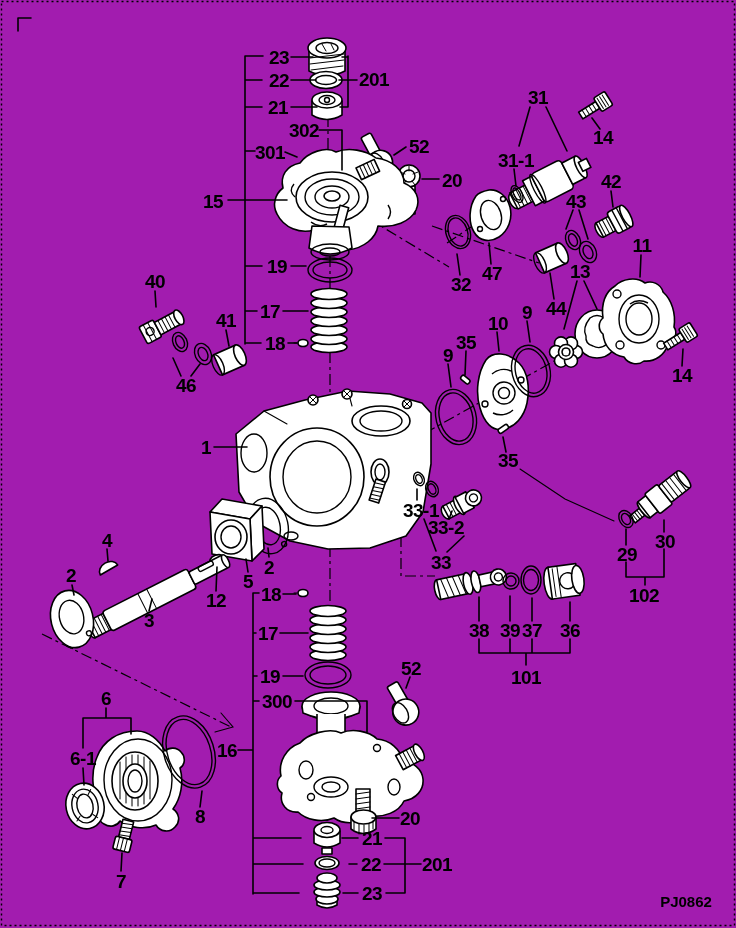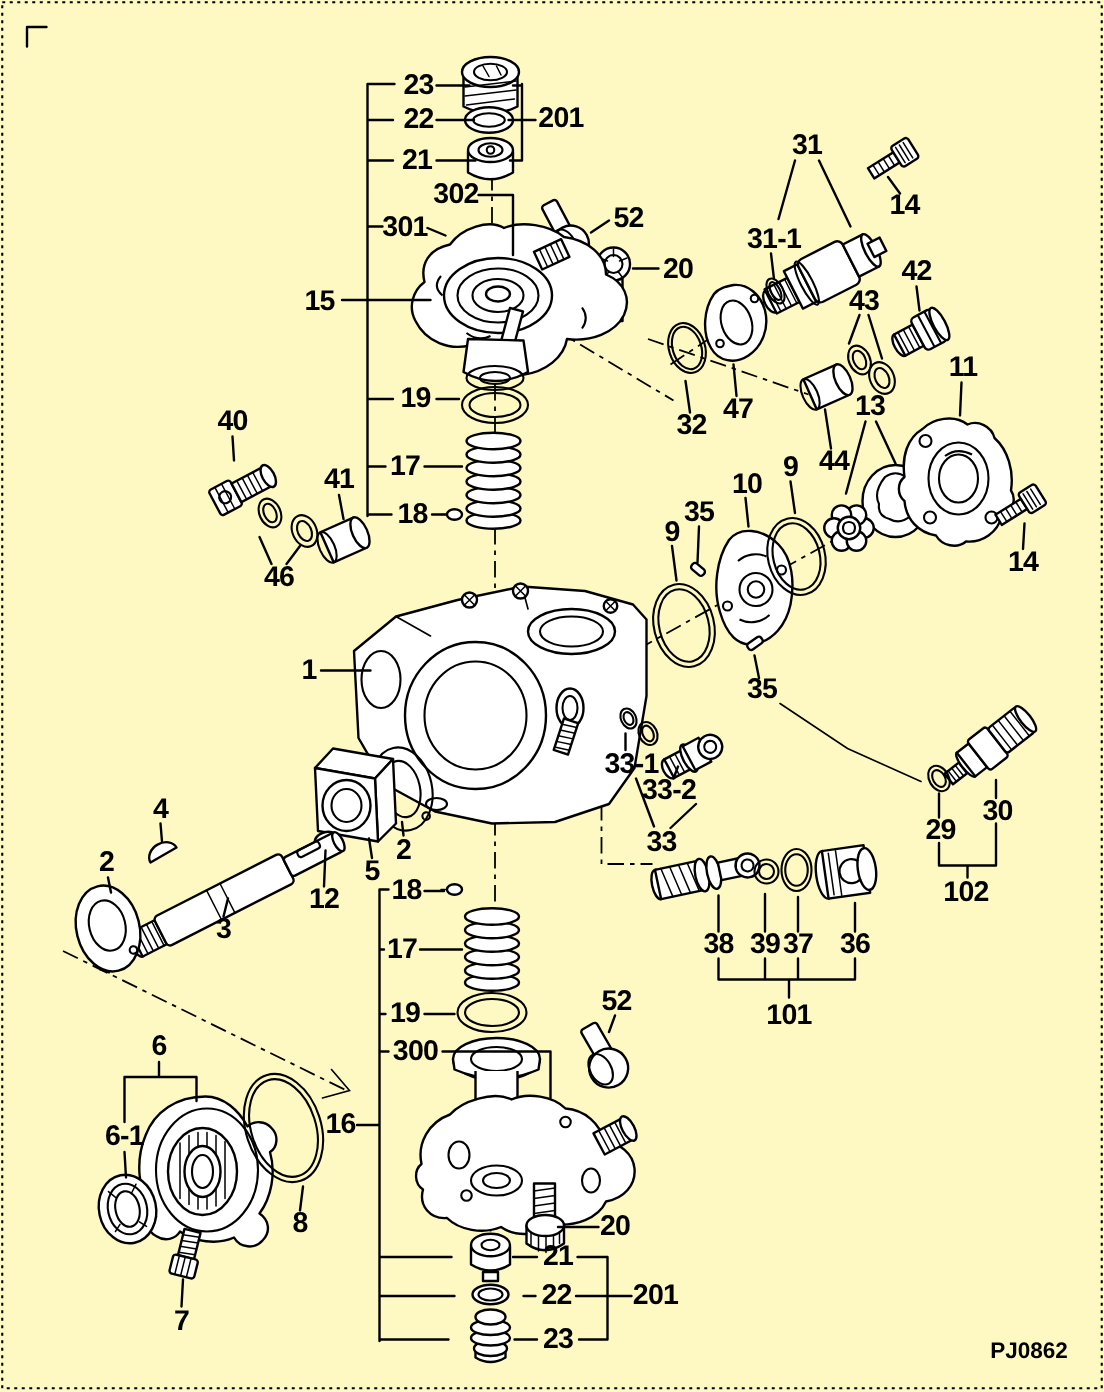--- a/index.html
+++ b/index.html
@@ -1,16 +1,16 @@
 <!DOCTYPE html>
 <html><head>
 <meta charset="utf-8">
 <style>
   html,body{margin:0;padding:0;background:#fff;}
-  .page{position:relative;width:736px;height:928px;background:#fef9c3;overflow:hidden;
+  .page{position:relative;width:736px;height:928px;background:#a21caf;overflow:hidden;
         font-family:"Liberation Sans",sans-serif;}
   svg{position:absolute;left:0;top:0;}
   .ln  {fill:none;stroke:#000;stroke-width:1.6;stroke-linecap:round;stroke-linejoin:round;}
   .thin{fill:none;stroke:#000;stroke-width:1.1;stroke-linecap:round;}
   .dd  {fill:none;stroke:#000;stroke-width:1.2;stroke-dasharray:11 4 3 4;}
   .dsh {fill:none;stroke:#000;stroke-width:1.2;stroke-dasharray:5 4;}
   .pt  {fill:#fff;stroke:#000;stroke-width:1.6;stroke-linejoin:round;}
   .ptn {fill:none;stroke:#000;stroke-width:1.4;stroke-linejoin:round;}
   .hx  {fill:none;stroke:#000;stroke-width:1;stroke-linecap:round;}
   .part-label{font:bold 19px "Liberation Sans",sans-serif;fill:#000;

